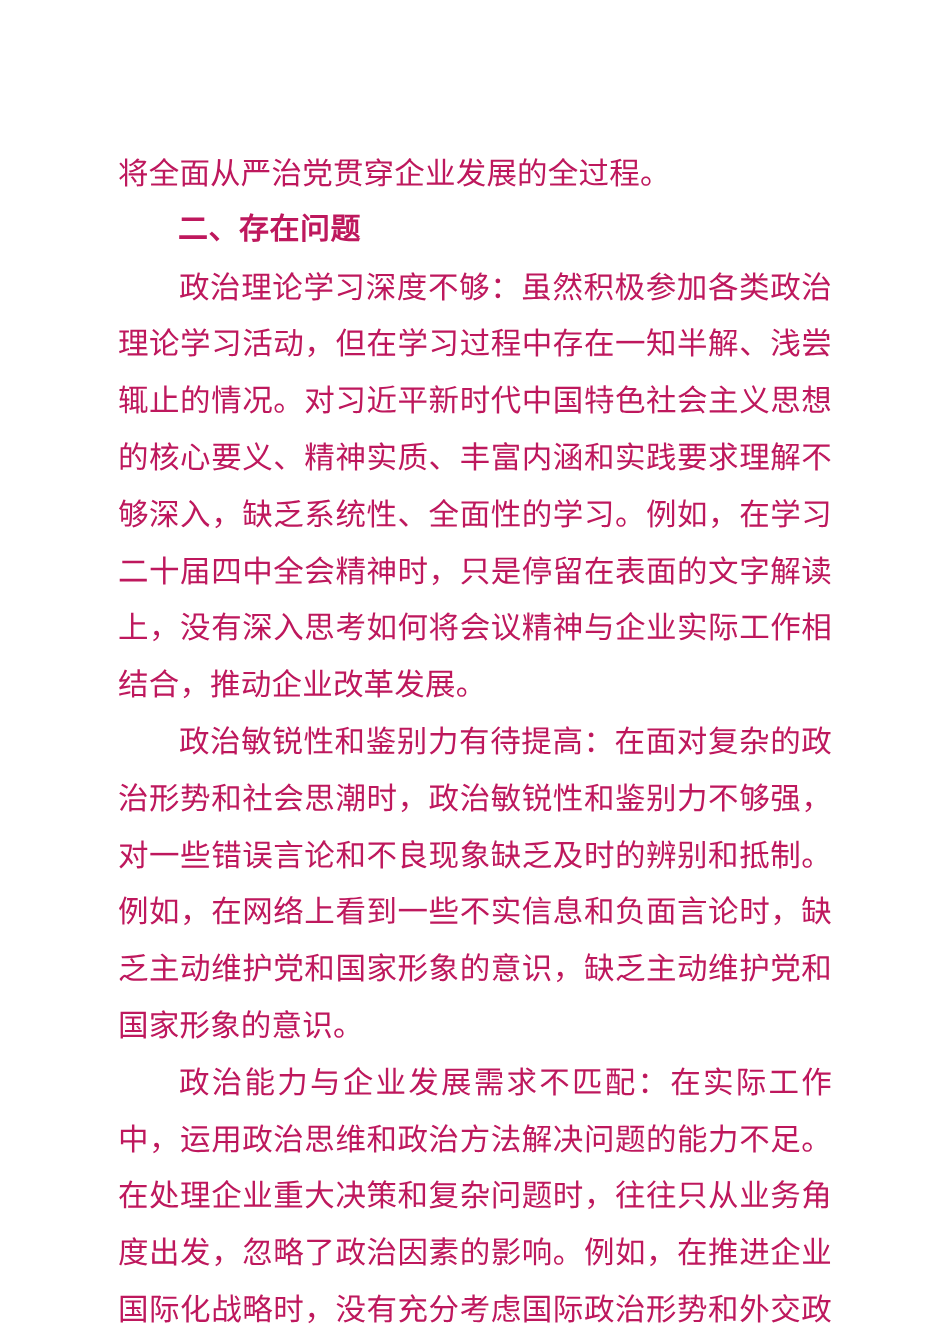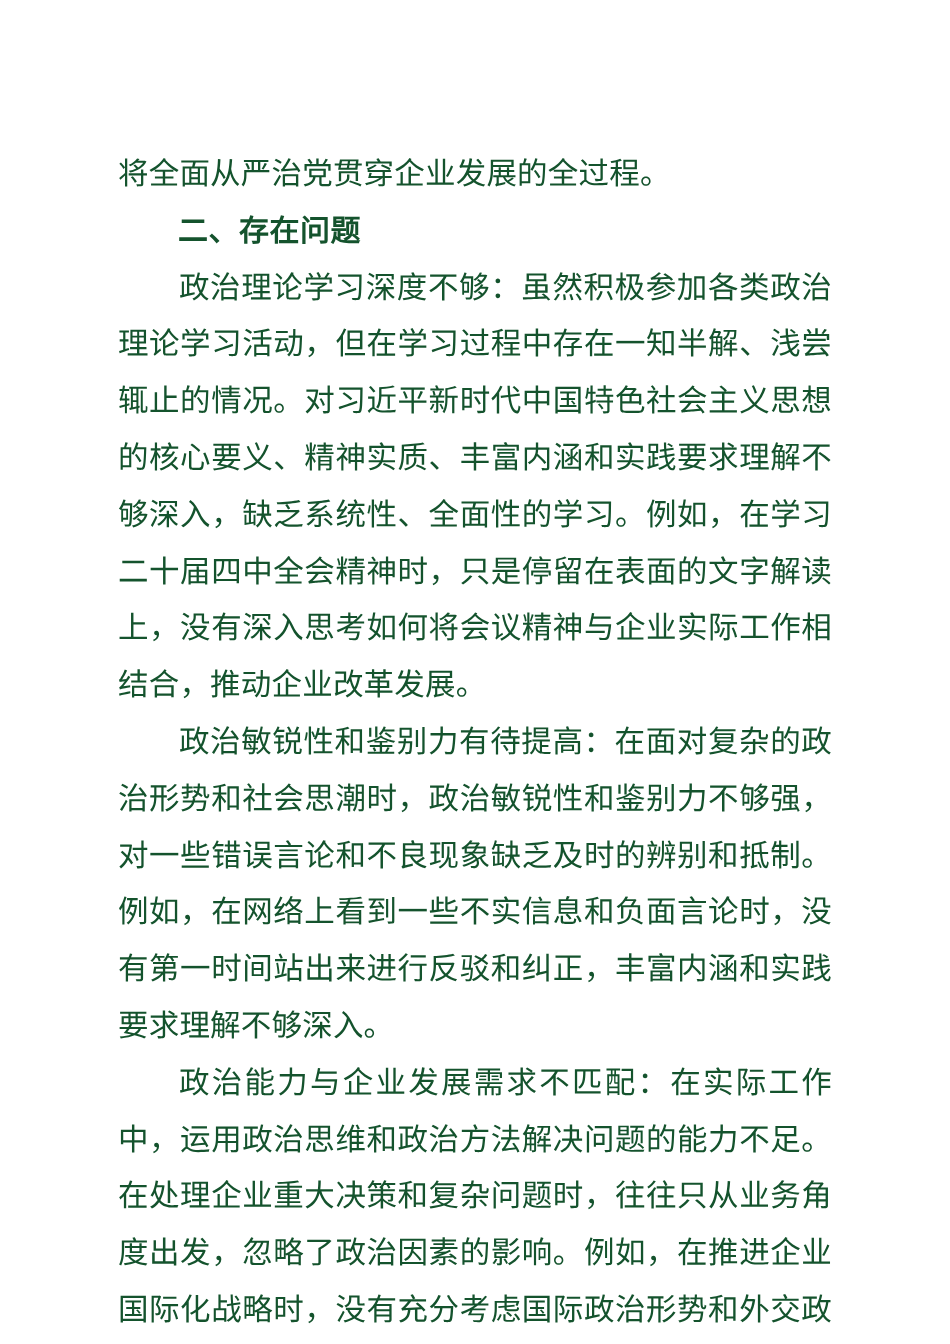--- a/index.html
+++ b/index.html
@@ -46,21 +46,21 @@
     word-break: break-all;
     white-space: normal;
   }
 
   .para.indent {
     text-indent: 2em;
   }
 
   
   .heading-1 {
-    font-family: Liberation Serif, serif;
+    font-family: Liberation Mono, monospace;
     font-size: 30px;
     line-height: 56.8px;
     font-weight: 700;
     margin: 0;
     text-indent: 2em;
     letter-spacing: 0.5px;
   }
 
   
   .heading-2 {
@@ -68,30 +68,30 @@
     line-height: 56.8px;
     font-weight: 400;
     margin: 0;
     text-indent: 2em;
     letter-spacing: 0.2px;
   }
 </style>
 </head>
 <body>
 
-<div id="page" style="background: rgb(255, 255, 255); color: #14532d;">
+<div id="page" style="background: rgb(255, 255, 255); color: #be185d;">
 
   <div id="doc-body">
 
     <p class="para">将全面从严治党贯穿企业发展的全过程。</p>
 
     <h2 class="heading-1">二、存在问题</h2>
 
 
     <p class="para indent">政治理论学习深度不够：虽然积极参加各类政治理论学习活动，但在学习过程中存在一知半解、浅尝辄止的情况。对习近平新时代中国特色社会主义思想的核心要义、精神实质、丰富内涵和实践要求理解不够深入，缺乏系统性、全面性的学习。例如，在学习二十届四中全会精神时，只是停留在表面的文字解读上，没有深入思考如何将会议精神与企业实际工作相结合，推动企业改革发展。</p>
 
-    <p class="para indent">政治敏锐性和鉴别力有待提高：在面对复杂的政治形势和社会思潮时，政治敏锐性和鉴别力不够强，对一些错误言论和不良现象缺乏及时的辨别和抵制。例如，在网络上看到一些不实信息和负面言论时，没有第一时间站出来进行反驳和纠正，丰富内涵和实践要求理解不够深入。</p>
+    <p class="para indent">政治敏锐性和鉴别力有待提高：在面对复杂的政治形势和社会思潮时，政治敏锐性和鉴别力不够强，对一些错误言论和不良现象缺乏及时的辨别和抵制。例如，在网络上看到一些不实信息和负面言论时，缺乏主动维护党和国家形象的意识，缺乏主动维护党和国家形象的意识。</p>
 
     <p class="para indent">政治能力与企业发展需求不匹配：在实际工作中，运用政治思维和政治方法解决问题的能力不足。在处理企业重大决策和复杂问题时，往往只从业务角度出发，忽略了政治因素的影响。例如，在推进企业国际化战略时，没有充分考虑国际政治形势和外交政策的变化，导致企业在海外市场拓展中遇到了一些困难。</p>
 
   </div>
 
 </div>
 
 </body></html>

